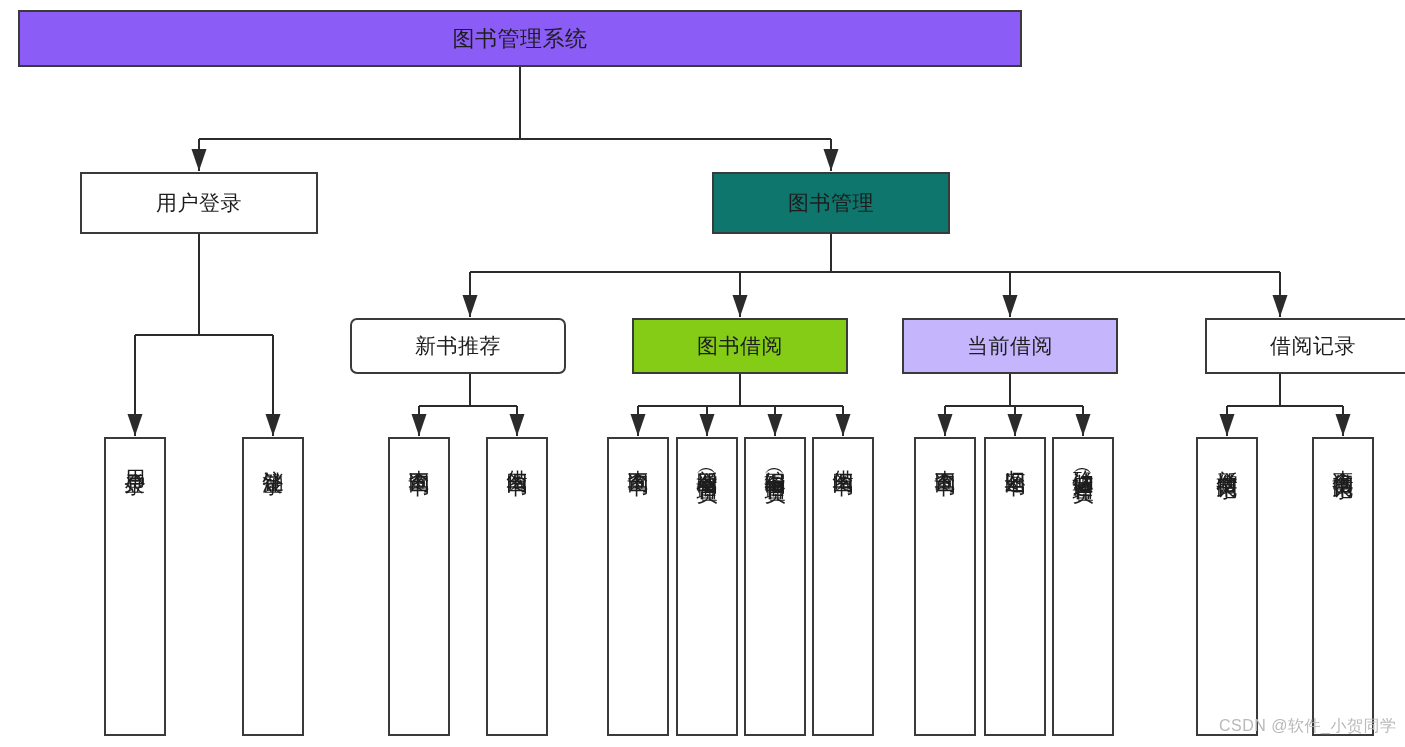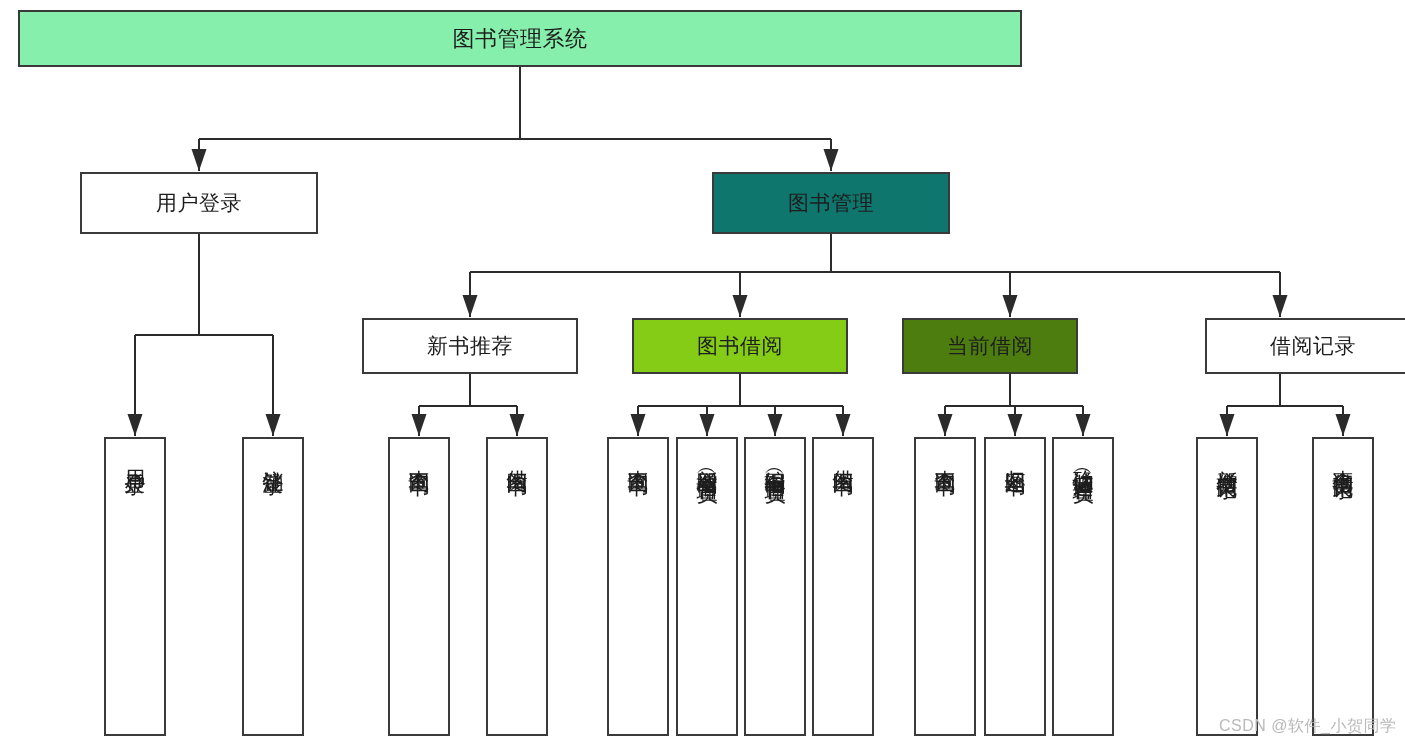--- a/index.html
+++ b/index.html
@@ -118,36 +118,36 @@
       <line x1="1083" y1="406" x2="1083" y2="436" stroke="#2b2b2b" stroke-width="2.4" shape-rendering="crispEdges"></line>
       <polygon points="1075.5,414 1090.5,414 1083,436" fill="#2b2b2b"></polygon>
       <line x1="1280" y1="374" x2="1280" y2="406" stroke="#2b2b2b" stroke-width="2.4" shape-rendering="crispEdges"></line>
       <line x1="1227" y1="406" x2="1343" y2="406" stroke="#2b2b2b" stroke-width="2.4" shape-rendering="crispEdges"></line>
       <line x1="1227" y1="406" x2="1227" y2="436" stroke="#2b2b2b" stroke-width="2.4" shape-rendering="crispEdges"></line>
       <polygon points="1219.5,414 1234.5,414 1227,436" fill="#2b2b2b"></polygon>
       <line x1="1343" y1="406" x2="1343" y2="436" stroke="#2b2b2b" stroke-width="2.4" shape-rendering="crispEdges"></line>
       <polygon points="1335.5,414 1350.5,414 1343,436" fill="#2b2b2b"></polygon>
     </svg>
   <div id="nodes">
-      <div class="node horiz root" style="left: 18px; top: 10px; width: 1004px; height: 57px; border-color: rgb(58, 58, 58); background: #86efac; color: rgb(29, 29, 29);">
+      <div class="node horiz root" style="left: 18px; top: 10px; width: 1004px; height: 57px; border-color: rgb(58, 58, 58); background: #8b5cf6; color: rgb(29, 29, 29);">
         <span class="lbl">图书管理系统</span>
       </div>
       <div class="node horiz" style="left: 80px; top: 172px; width: 238px; height: 62px; border-color: rgb(58, 58, 58); background: rgb(255, 255, 255); color: rgb(29, 29, 29);">
         <span class="lbl">用户登录</span>
       </div>
       <div class="node horiz" style="left: 712px; top: 172px; width: 238px; height: 62px; border-color: rgb(58, 58, 58); background: #0f766e; color: rgb(29, 29, 29);">
         <span class="lbl">图书管理</span>
       </div>
-      <div class="node horiz" style="left: 362px; top: 318px; width: 216px; height: 56px; border-color: rgb(58, 58, 58); background: rgb(255, 255, 255); color: rgb(29, 29, 29);">
+      <div class="node horiz" style="left: 350px; top: 318px; width: 216px; height: 56px; border-color: rgb(58, 58, 58); background: rgb(255, 255, 255); color: rgb(29, 29, 29); border-radius: 7px;">
         <span class="lbl">新书推荐</span>
       </div>
       <div class="node horiz" style="left: 632px; top: 318px; width: 216px; height: 56px; border-color: rgb(58, 58, 58); background: #84cc16; color: rgb(29, 29, 29);">
         <span class="lbl">图书借阅</span>
       </div>
-      <div class="node horiz" style="left: 902px; top: 318px; width: 176px; height: 56px; border-color: rgb(58, 58, 58); background: #4d7c0f; color: rgb(29, 29, 29);">
+      <div class="node horiz" style="left: 902px; top: 318px; width: 216px; height: 56px; border-color: rgb(58, 58, 58); background: #c4b5fd; color: rgb(29, 29, 29);">
         <span class="lbl">当前借阅</span>
       </div>
       <div class="node horiz" style="left: 1172px; top: 318px; width: 216px; height: 56px; border-color: rgb(58, 58, 58); background: rgb(255, 255, 255); color: rgb(29, 29, 29); margin-left: 33px;">
         <span class="lbl">借阅记录</span>
       </div>
       <div class="node vert" style="left: 104px; top: 437px; width: 62px; height: 299px; border-color: rgb(58, 58, 58); background: rgb(255, 255, 255); color: rgb(29, 29, 29);">
         <span class="lbl">用户登录</span>
       </div>
       <div class="node vert" style="left: 242px; top: 437px; width: 62px; height: 299px; border-color: rgb(58, 58, 58); background: rgb(255, 255, 255); color: rgb(29, 29, 29);">
         <span class="lbl">注销登录</span>

